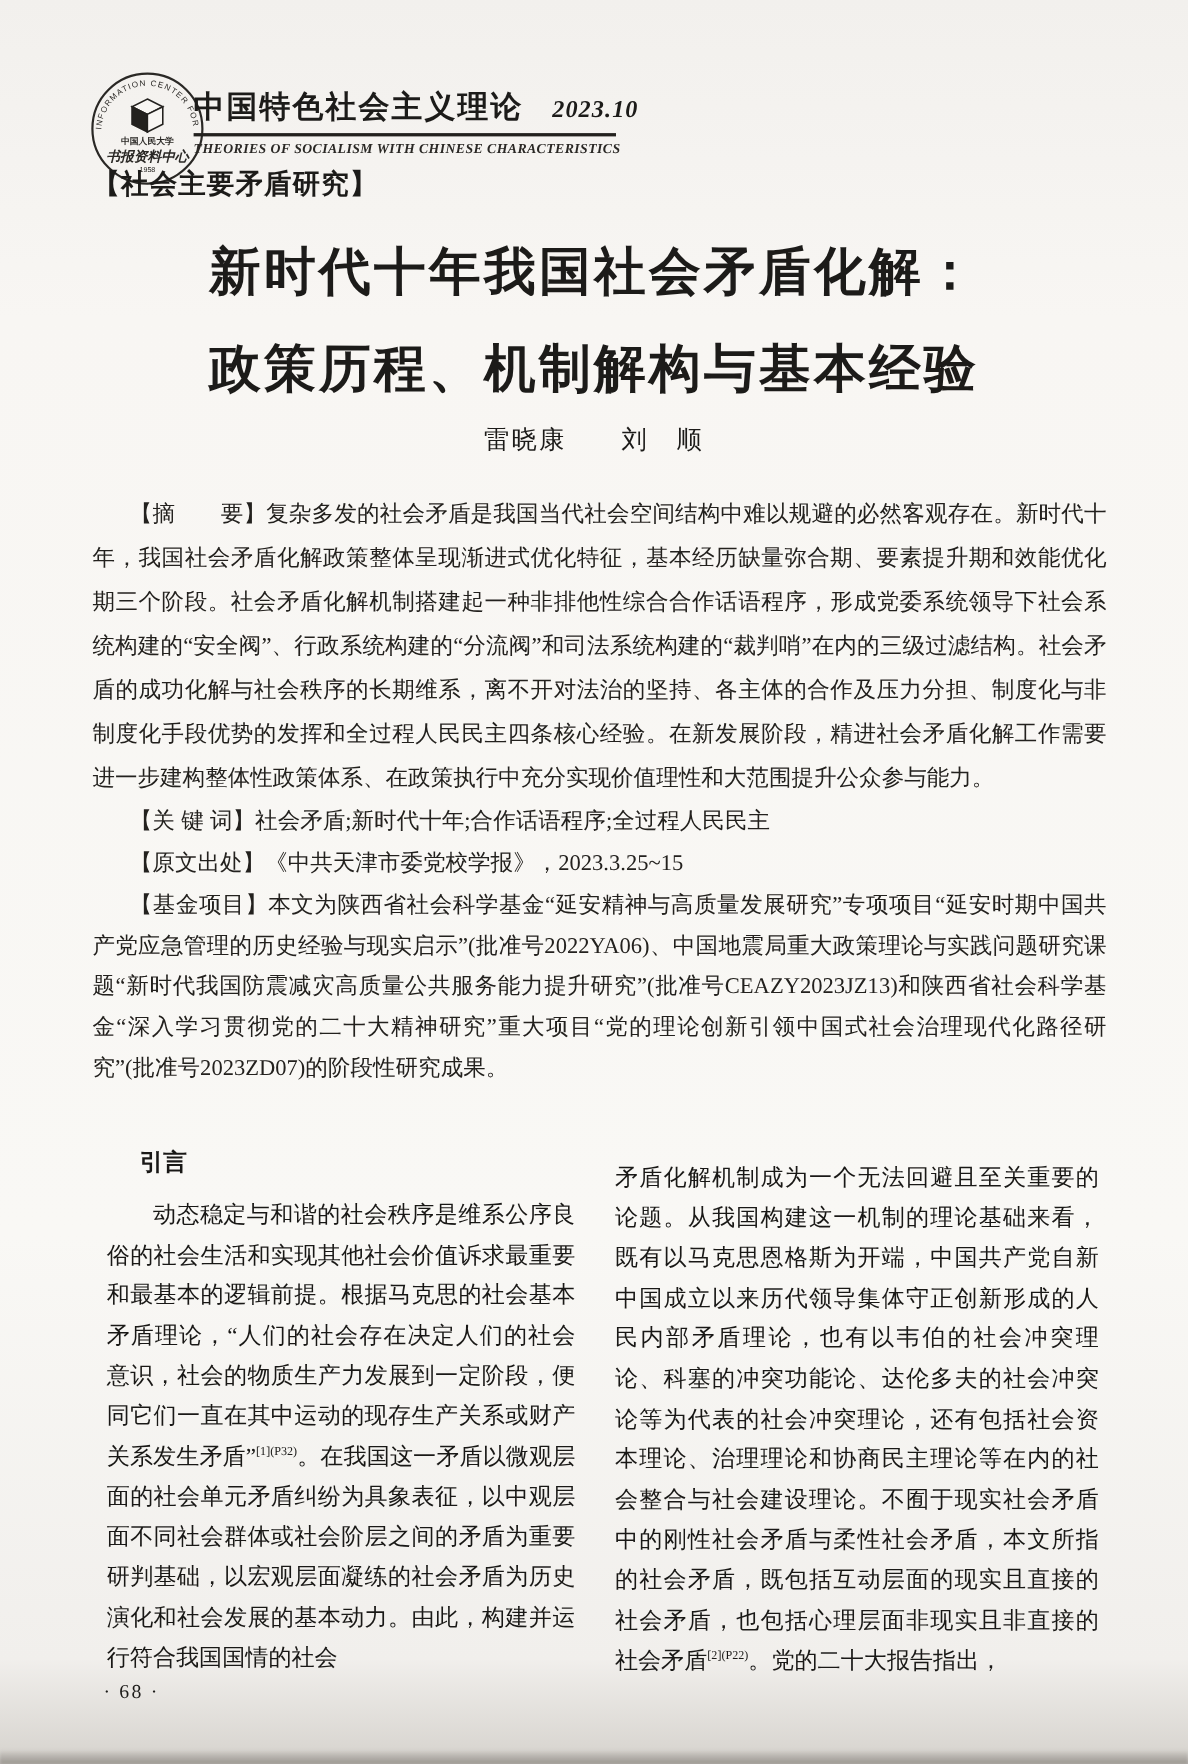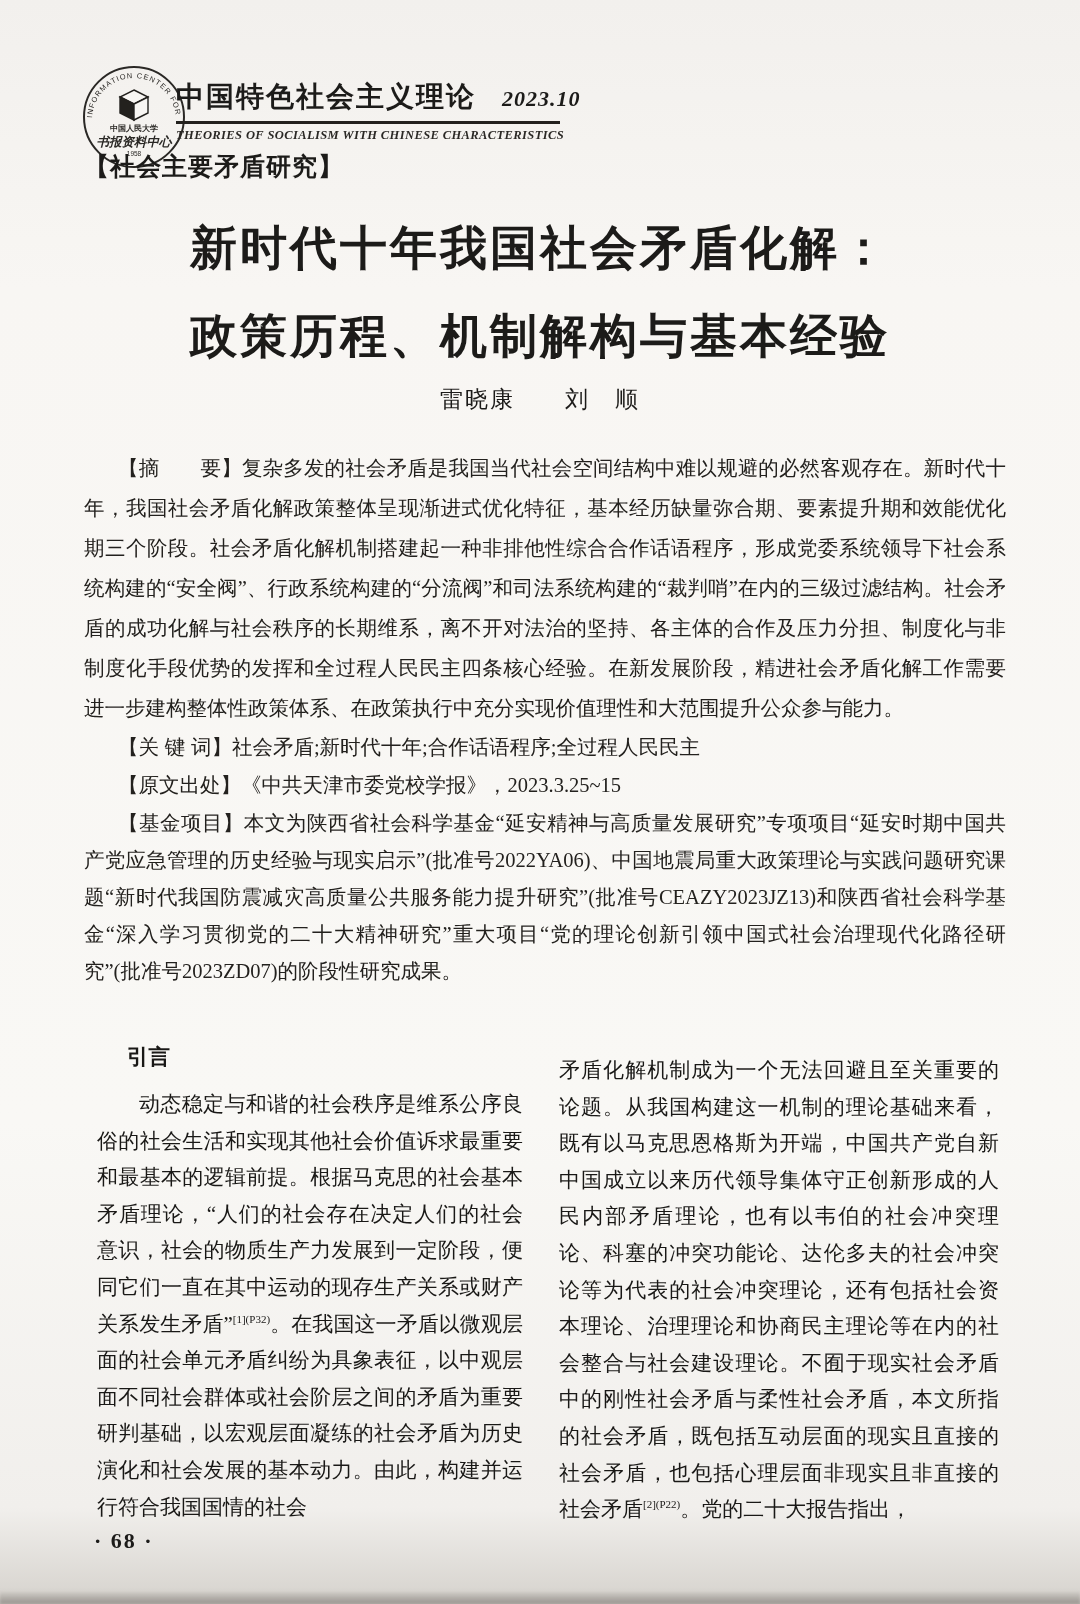--- a/index.html
+++ b/index.html
@@ -38,21 +38,21 @@
   
   .col{position:absolute;top:1040px;font-size:21px;line-height:36.6px;text-align:justify;color:#191816;}
   .col-left{left:85px;width:450px;}
   .col-right{left:547px;width:464px;}
   .intro-head{font-family:"Liberation Sans","DejaVu Sans",sans-serif;
     font-weight:bold;font-size:21.5px;padding-left:42px;margin:0 0 7px 0;line-height:34px;}
   .col p{margin:12px;}
   .col p.indent{text-indent:42px;}
   sup{font-size:11px;line-height:0;}
   
-  .page-num{position:absolute;left:94px;top:1528px;font-weight:bold;font-size:22px;letter-spacing:2px;}
+  .page-num{position:absolute;left:94px;top:1528px;font-weight:normal;font-size:18px;letter-spacing:2px;}
   .scan-shadow{position:absolute;left:0;bottom:0;width:100%;height:14px;
     background:linear-gradient(180deg,rgba(110,105,99,0) 0%,rgba(110,105,99,.45) 100%);
     filter:blur(1.5px);}
   .seal text{fill:#2a2825;}
 </style>
 </head>
 <body>
 
 <div class="page">
 

